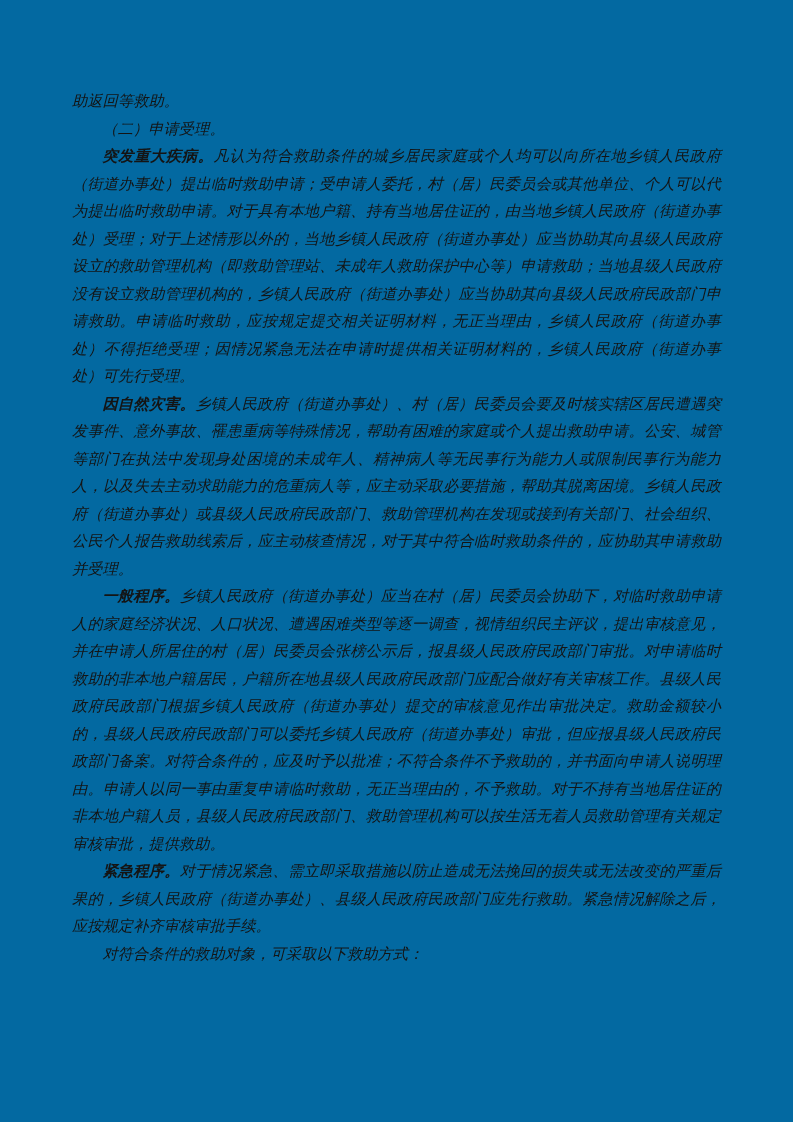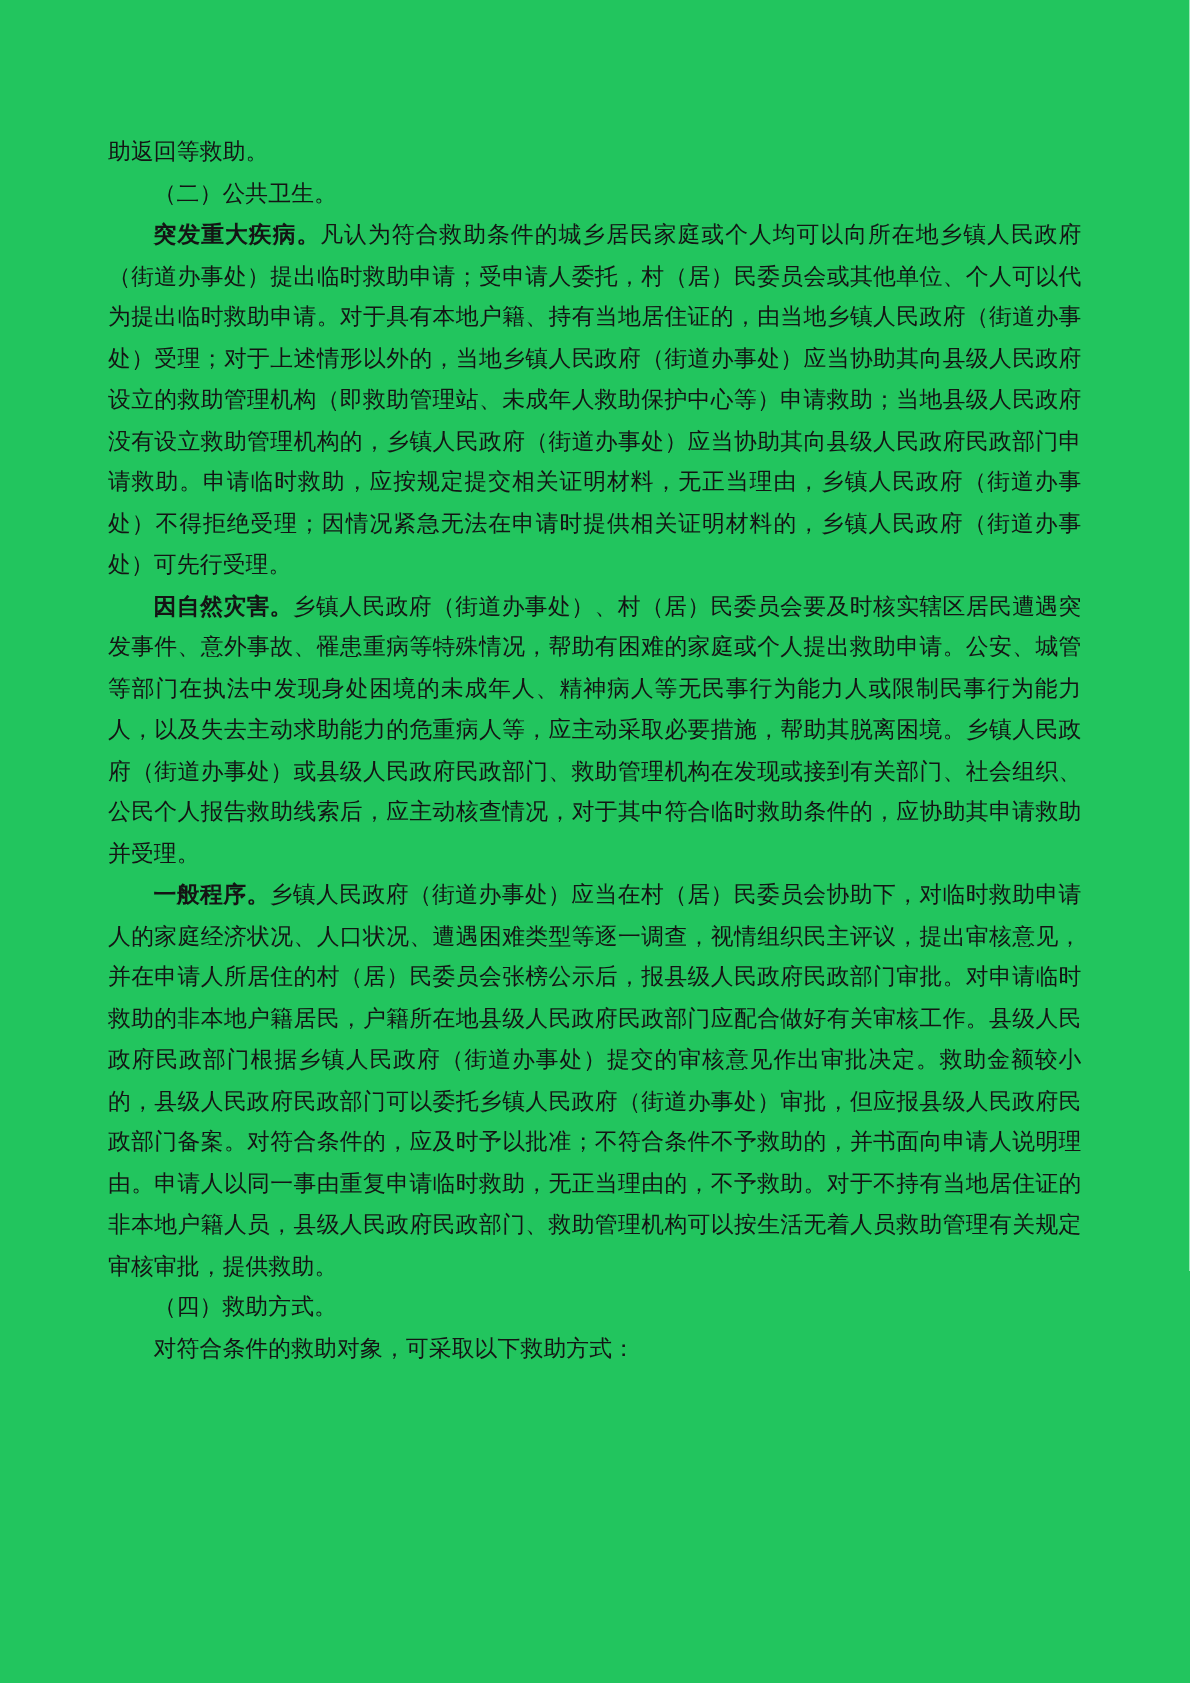--- a/index.html
+++ b/index.html
@@ -13,21 +13,22 @@
     font-family: "DejaVu Serif", "Liberation Serif", serif;
     color: #141414;
     -webkit-font-smoothing: antialiased;
   }
   .page {
     position: relative;
     width: 793px;
     height: 1122px;
     box-sizing: border-box;
     padding: 88px 72px 70px 72px;
-    background: #22c55e;
+    background: #0369a1;
+    font-style: italic;
   }
   .doc-body {
     font-size: 15.2px;
     line-height: 27.5px;
     text-align: justify;
     text-justify: inter-ideograph;
     letter-spacing: 0.1px;
   }
   .para {
     margin: 0;
@@ -47,39 +48,39 @@
 <div class="page">
   <div class="doc-body">
 
     <p class="para no-indent">
       <span>助返回等救助。</span>
     </p>
 
 
 
     <p class="para">
-      <span>（二）公共卫生。</span>
+      <span>（二）申请受理。</span>
     </p>
 
     <p class="para">
       <span class="lead">突发重大疾病。</span><span>凡认为符合救助条件的城乡居民家庭或个人均可以向所在地乡镇人民政府（街道办事处）提出临时救助申请；受申请人委托，村（居）民委员会或其他单位、个人可以代为提出临时救助申请。对于具有本地户籍、持有当地居住证的，由当地乡镇人民政府（街道办事处）受理；对于上述情形以外的，当地乡镇人民政府（街道办事处）应当协助其向县级人民政府设立的救助管理机构（即救助管理站、未成年人救助保护中心等）申请救助；当地县级人民政府没有设立救助管理机构的，乡镇人民政府（街道办事处）应当协助其向县级人民政府民政部门申请救助。申请临时救助，应按规定提交相关证明材料，无正当理由，乡镇人民政府（街道办事处）不得拒绝受理；因情况紧急无法在申请时提供相关证明材料的，乡镇人民政府（街道办事处）可先行受理。</span>
     </p>
 
     <p class="para">
       <span class="lead">因自然灾害。</span><span>乡镇人民政府（街道办事处）、村（居）民委员会要及时核实辖区居民遭遇突发事件、意外事故、罹患重病等特殊情况，帮助有困难的家庭或个人提出救助申请。公安、城管等部门在执法中发现身处困境的未成年人、精神病人等无民事行为能力人或限制民事行为能力人，以及失去主动求助能力的危重病人等，应主动采取必要措施，帮助其脱离困境。乡镇人民政府（街道办事处）或县级人民政府民政部门、救助管理机构在发现或接到有关部门、社会组织、公民个人报告救助线索后，应主动核查情况，对于其中符合临时救助条件的，应协助其申请救助并受理。</span>
     </p>
 
 
     <p class="para">
       <span class="lead">一般程序。</span><span>乡镇人民政府（街道办事处）应当在村（居）民委员会协助下，对临时救助申请人的家庭经济状况、人口状况、遭遇困难类型等逐一调查，视情组织民主评议，提出审核意见，并在申请人所居住的村（居）民委员会张榜公示后，报县级人民政府民政部门审批。对申请临时救助的非本地户籍居民，户籍所在地县级人民政府民政部门应配合做好有关审核工作。县级人民政府民政部门根据乡镇人民政府（街道办事处）提交的审核意见作出审批决定。救助金额较小的，县级人民政府民政部门可以委托乡镇人民政府（街道办事处）审批，但应报县级人民政府民政部门备案。对符合条件的，应及时予以批准；不符合条件不予救助的，并书面向申请人说明理由。申请人以同一事由重复申请临时救助，无正当理由的，不予救助。对于不持有当地居住证的非本地户籍人员，县级人民政府民政部门、救助管理机构可以按生活无着人员救助管理有关规定审核审批，提供救助。</span>
     </p>
 
+    <p class="para">
+      <span class="lead">紧急程序。</span><span>对于情况紧急、需立即采取措施以防止造成无法挽回的损失或无法改变的严重后果的，乡镇人民政府（街道办事处）、县级人民政府民政部门应先行救助。紧急情况解除之后，应按规定补齐审核审批手续。</span>
+    </p>
 
-    <p class="para">
-      <span>（四）救助方式。</span>
-    </p>
 
     <p class="para">
       <span>对符合条件的救助对象，可采取以下救助方式：</span>
     </p>
 
   </div>
 </div>
 
 </body></html>

